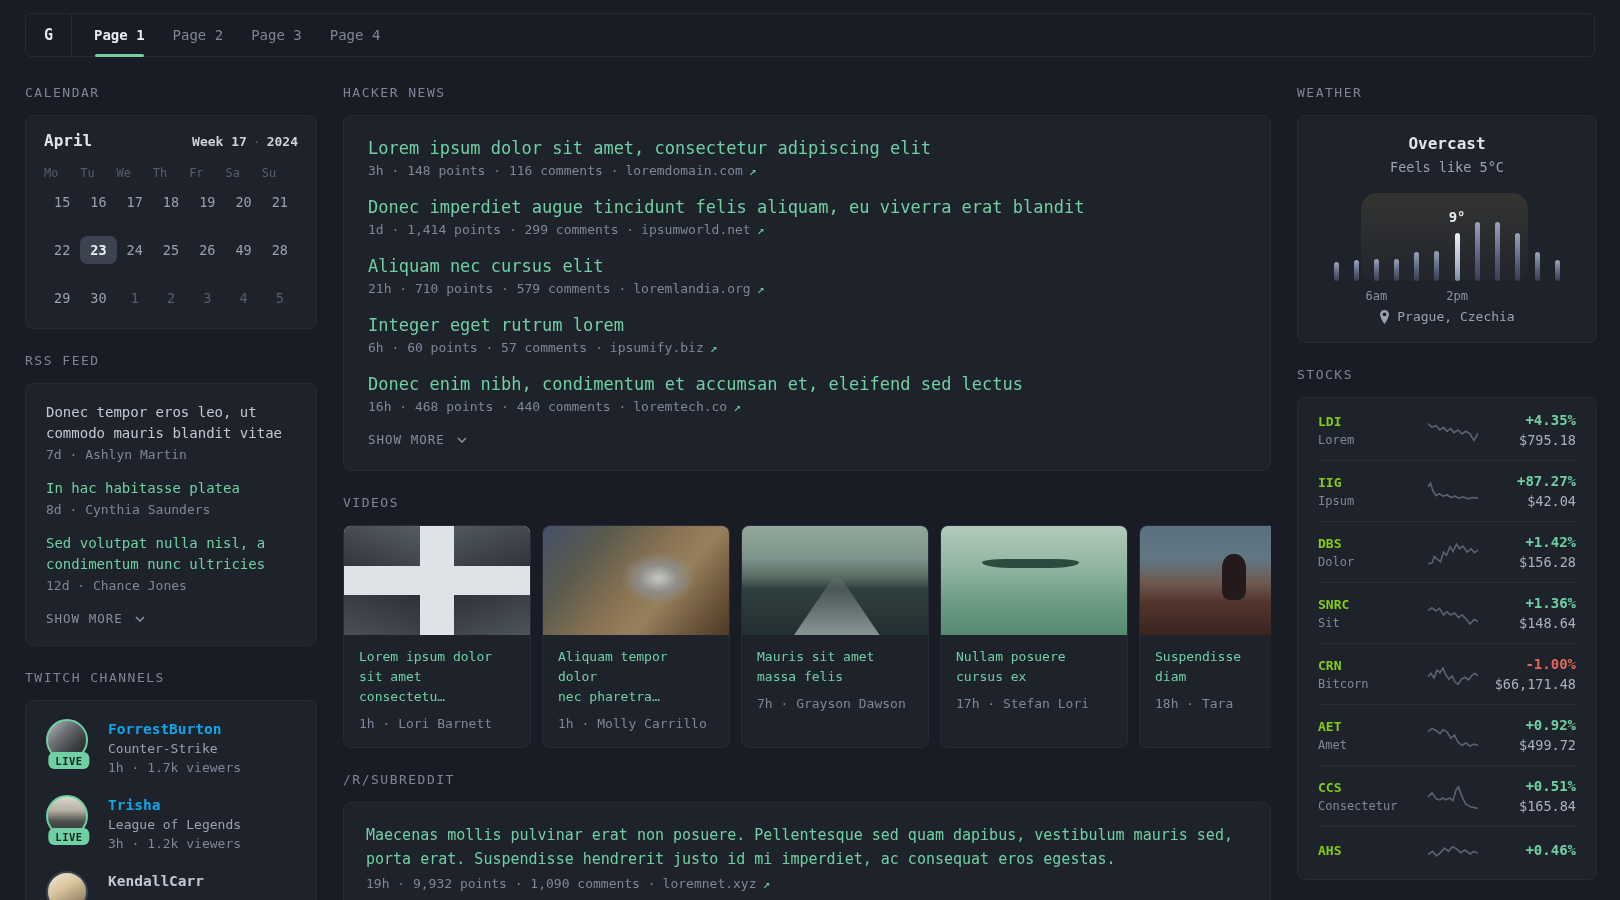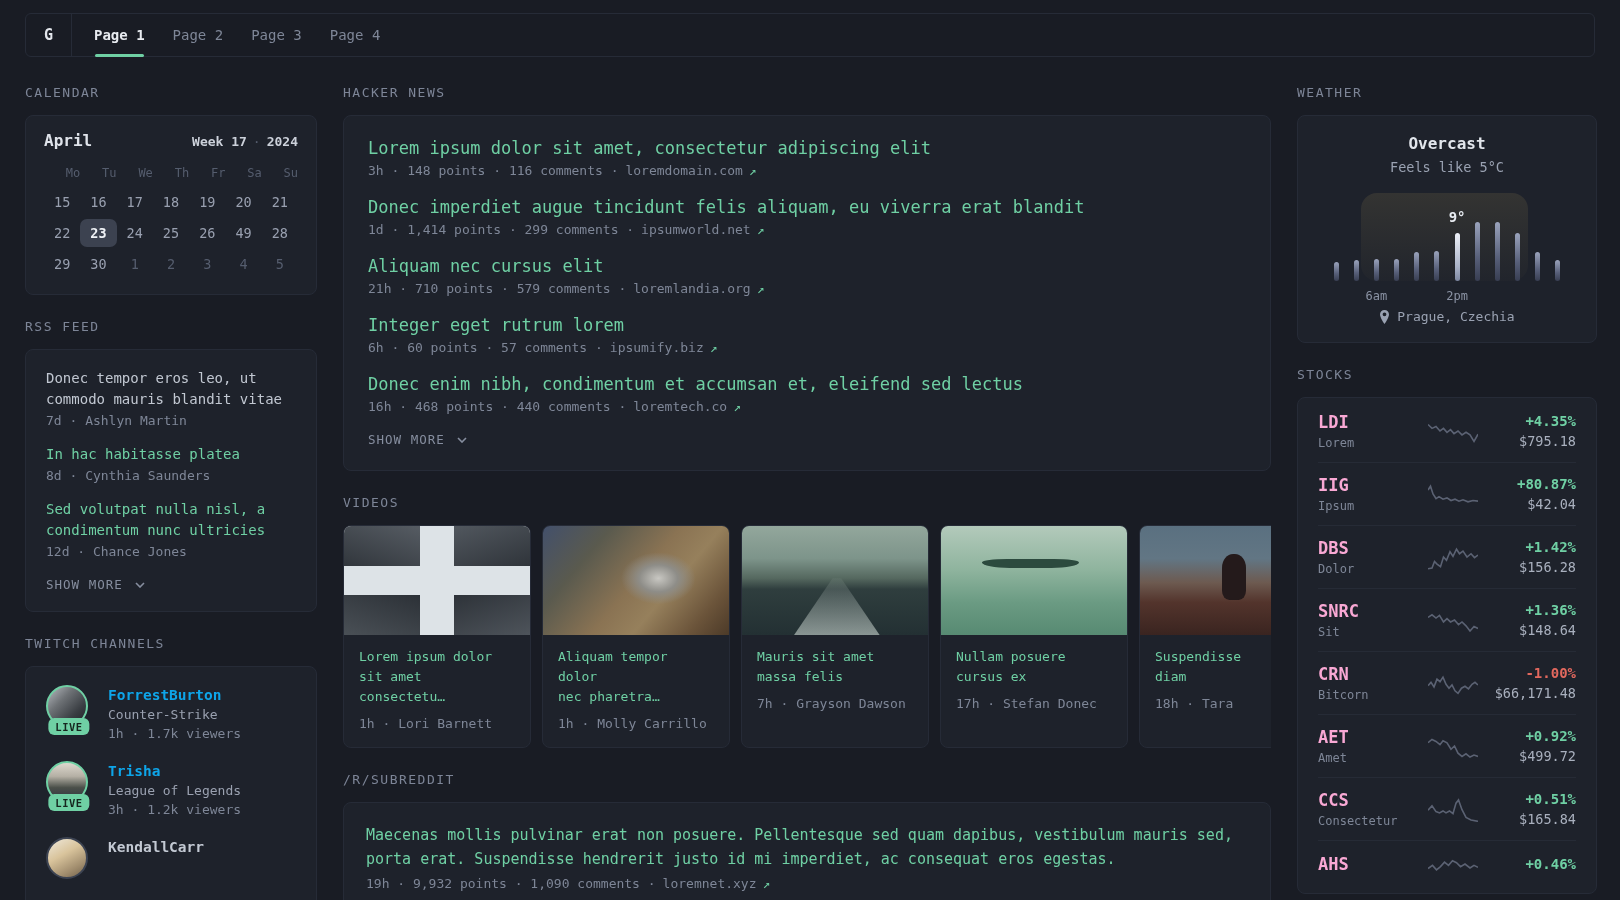--- a/index.html
+++ b/index.html
@@ -32,23 +32,23 @@
   .wtitle{margin:0 0 15px;font-size:13px;font-weight:normal;letter-spacing:1.5px;color:#7d8597}
   .card{background:var(--card);border:1px solid var(--border);border-radius:8px}
   .pad{padding:18px 20px}
   .sep{color:var(--dimmer);margin:0 6px;font-weight:normal}
 
   
   .calendar{padding:15px 18px 16px}
   .cal-head{display:flex;justify-content:space-between;align-items:baseline}
   .cal-month{font-size:16px;font-weight:bold;color:#dfe3ea}
   .cal-week{font-size:13px;font-weight:bold;color:#ccd1da}
-  .cal-grid{display:grid;grid-template-columns:repeat(7,1fr);text-align:right;align-items:center}
+  .cal-grid{display:grid;grid-template-columns:repeat(7,1fr);text-align:left;align-items:center}
   .weekdays{margin-top:16px;font-size:12px;color:var(--dimmer)}
-  .days{margin-top:8px;row-gap:3px;font-size:13.5px;color:#99a0b0}
+  .days{margin-top:8px;row-gap:20px;font-size:13.5px;color:#99a0b0}
   .day{height:28px;display:flex;align-items:center;justify-content:center;border-radius:7px}
   .day.dim{color:var(--dimmer)}
   .day.selected{background:#3c4250;color:#eef1f5;font-weight:bold}
 
   
   .feed-item + .feed-item{margin-top:16px}
   .feed-title{display:block;font-size:14px;line-height:1.5;color:var(--accent)}
   .feed-title.read{color:#c2c8d2}
   .feed-meta{margin-top:3px;font-size:13px;color:var(--dim)}
   .show-more{margin-top:18px;display:inline-flex;align-items:center;gap:12px;font-size:12.5px;letter-spacing:1px;color:#868e9f;background:none;border:none;padding:0}
@@ -109,21 +109,21 @@
   .w-temp{position:absolute;bottom:56px;left:50%;transform:translateX(-50%);font-size:14px;font-weight:bold;color:#e8ecf2}
   .w-xlabel{position:absolute;top:calc(100% + 8px);left:50%;transform:translateX(-50%);font-size:12px;color:#8b93a4;white-space:nowrap}
   .w-loc{margin-top:12px;display:flex;justify-content:center;align-items:center;gap:7px;font-size:13px;color:#9aa2b2}
   .pin{width:11px;height:14px;fill:#9aa2b2}
 
   
   .stocks{padding:2px 20px}
   .stock-row{display:flex;align-items:center;gap:12px;padding:12px 0}
   .stock-row + .stock-row{border-top:1px solid #262b36}
   .s-left{width:98px;flex:none}
-  .s-sym{font-size:17px;font-weight:bold;color:#f9a8d4}
+  .s-sym{font-size:13px;font-weight:bold;color:#84cc16}
   .s-name{font-size:12px;color:var(--dim);margin-top:4px}
   .s-spark{flex:1;min-width:0;height:26px}
   .s-spark svg{width:100%;height:100%;display:block}
   .s-spark polyline{fill:none;stroke:#5b6273;stroke-width:1.6;vector-effect:non-scaling-stroke}
   .s-right{flex:none;min-width:86px;text-align:right}
   .s-change{font-size:14px;font-weight:bold;color:var(--accent)}
   .stock-row.down .s-change{color:var(--negative)}
   .s-price{font-size:13.5px;color:#a9b0be;margin-top:4px}
 </style>
 </head>
@@ -302,21 +302,21 @@
           <div class="vthumb vt-3"></div>
           <div class="vinfo">
             <span class="vtitle"><span>Mauris sit amet</span><span>massa felis</span></span>
             <div class="vmeta">7h · Grayson Dawson</div>
           </div>
         </a>
         <a class="video-card">
           <div class="vthumb vt-4"></div>
           <div class="vinfo">
             <span class="vtitle"><span>Nullam posuere</span><span>cursus ex</span></span>
-            <div class="vmeta">17h · Stefan Donec</div>
+            <div class="vmeta">17h · Stefan Lori</div>
           </div>
         </a>
         <a class="video-card">
           <div class="vthumb vt-5"></div>
           <div class="vinfo">
             <span class="vtitle"><span>Suspendisse</span><span>diam</span></span>
             <div class="vmeta">18h · Tara</div>
           </div>
         </a>
       </div>
@@ -417,21 +417,21 @@
           <div class="s-left">
               <div class="s-sym">IIG</div>
               <div class="s-name">Ipsum</div>
             </div>
           <div class="s-spark">
               <svg viewBox="0 0 100 40" preserveAspectRatio="none">
                 <polyline points="0,14 5,8 10,20 16,27 22,24 30,28 38,26 46,30 54,28 62,31 70,29 80,32 90,30 100,31"></polyline>
               </svg>
             </div>
           <div class="s-right">
-              <div class="s-change">+80.87%</div>
+              <div class="s-change">+87.27%</div>
               <div class="s-price">$42.04</div>
             </div>
         </div>
 
         <div class="stock-row">
           <div class="s-left">
               <div class="s-sym">DBS</div>
               <div class="s-name">Dolor</div>
             </div>
           <div class="s-spark">

